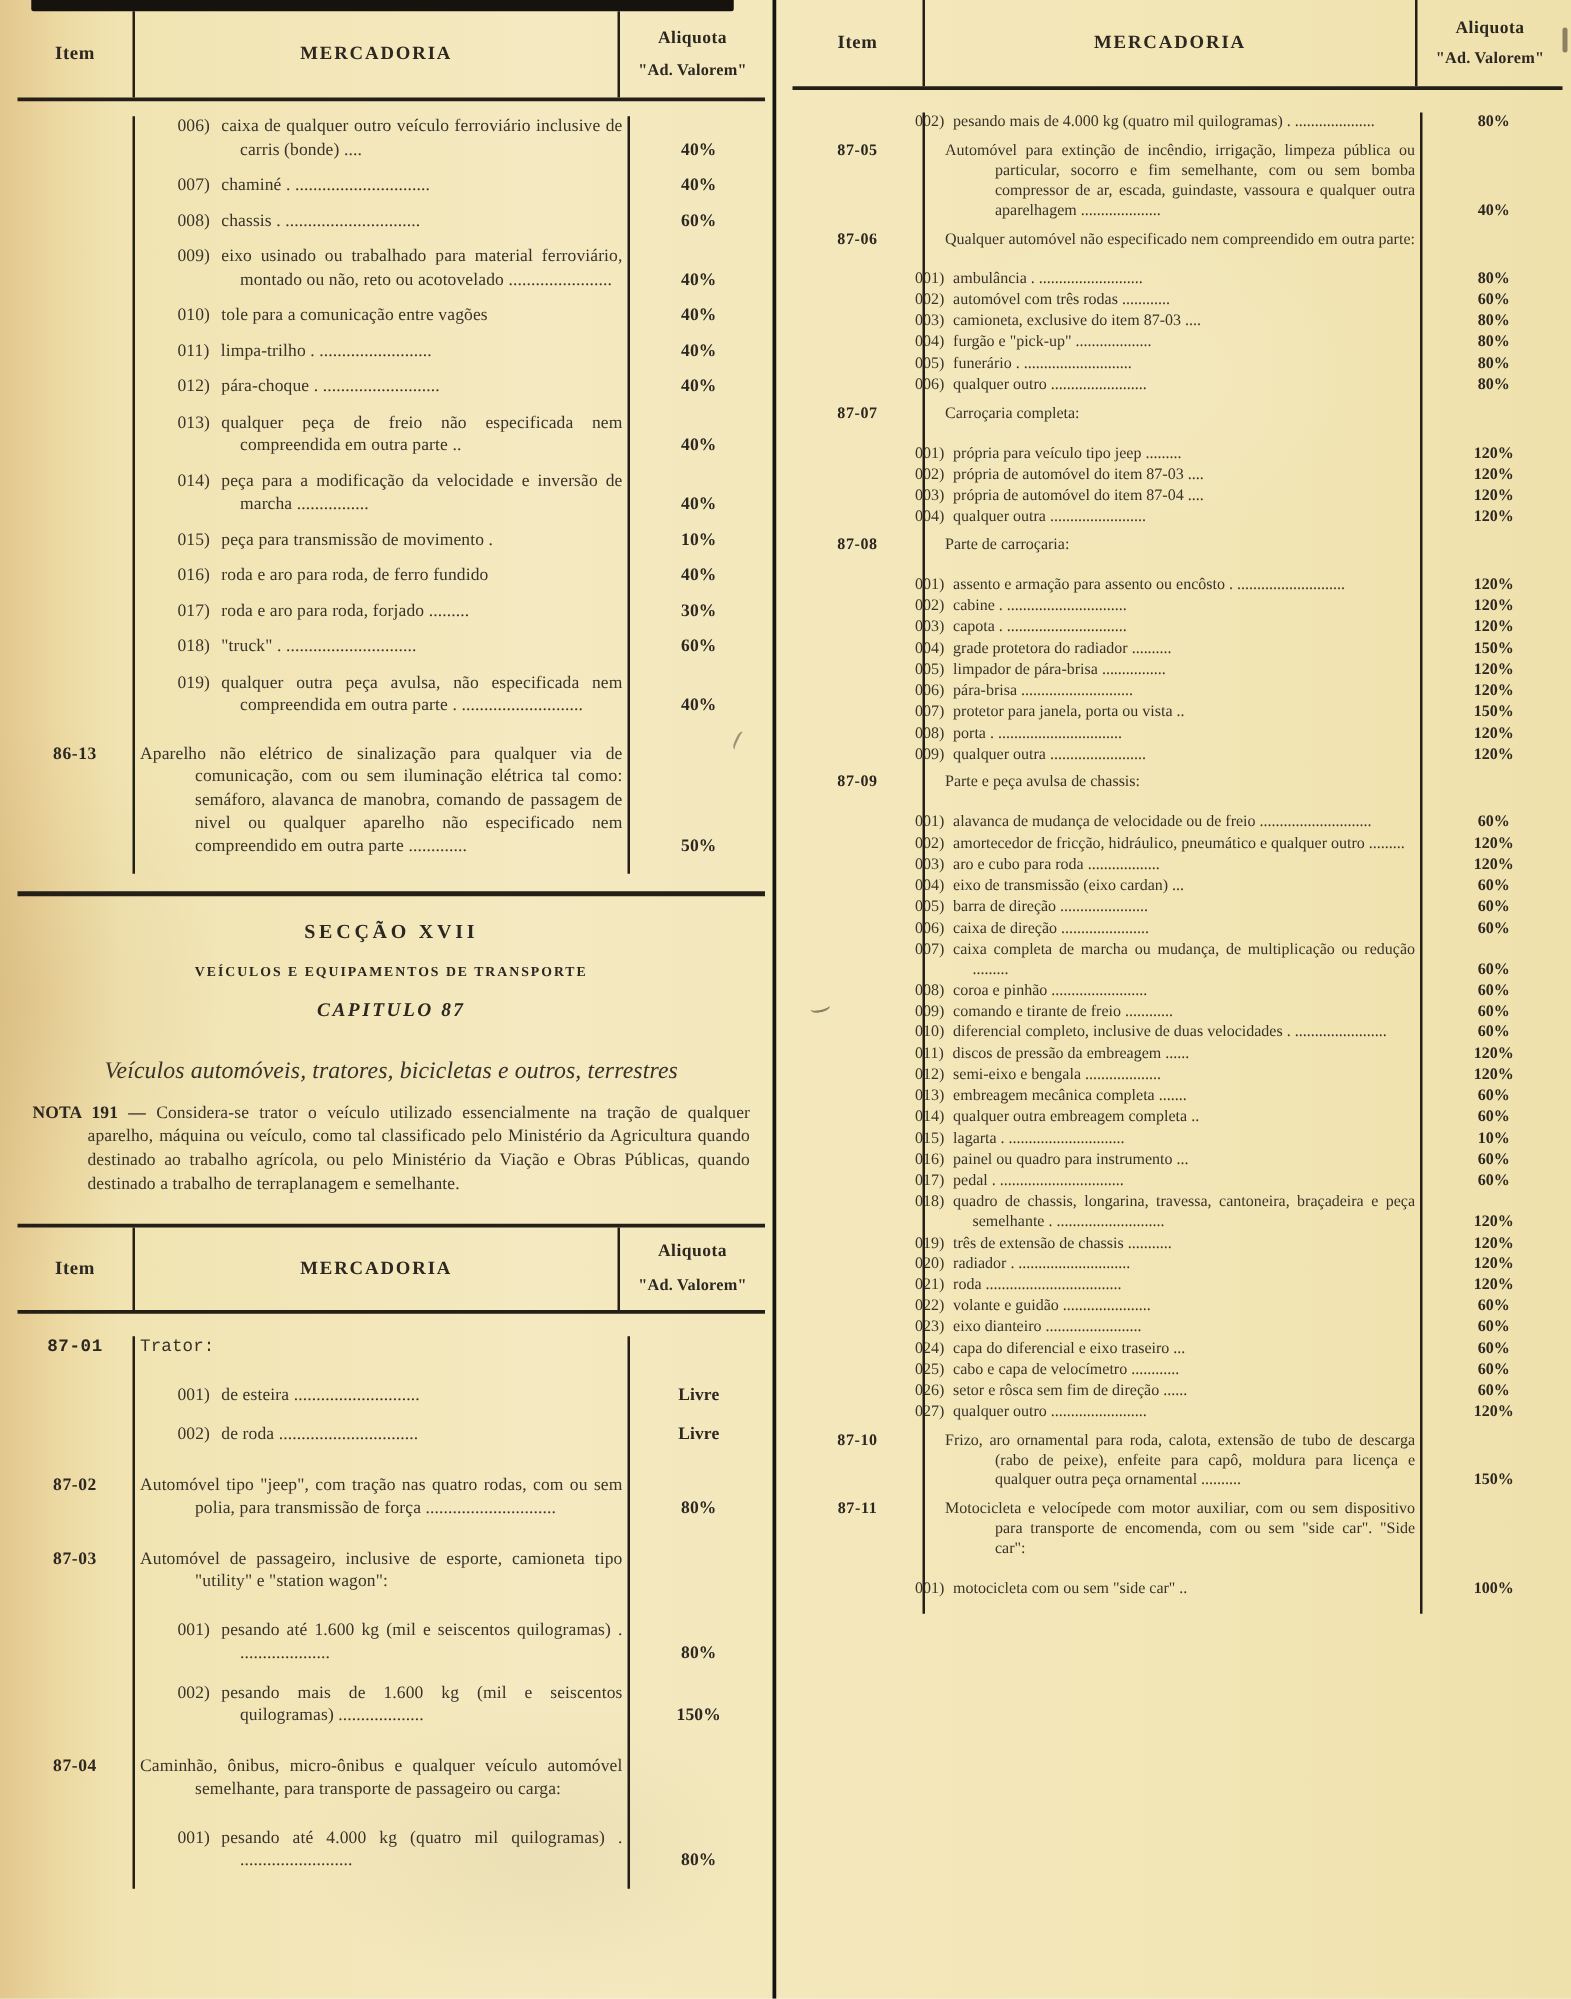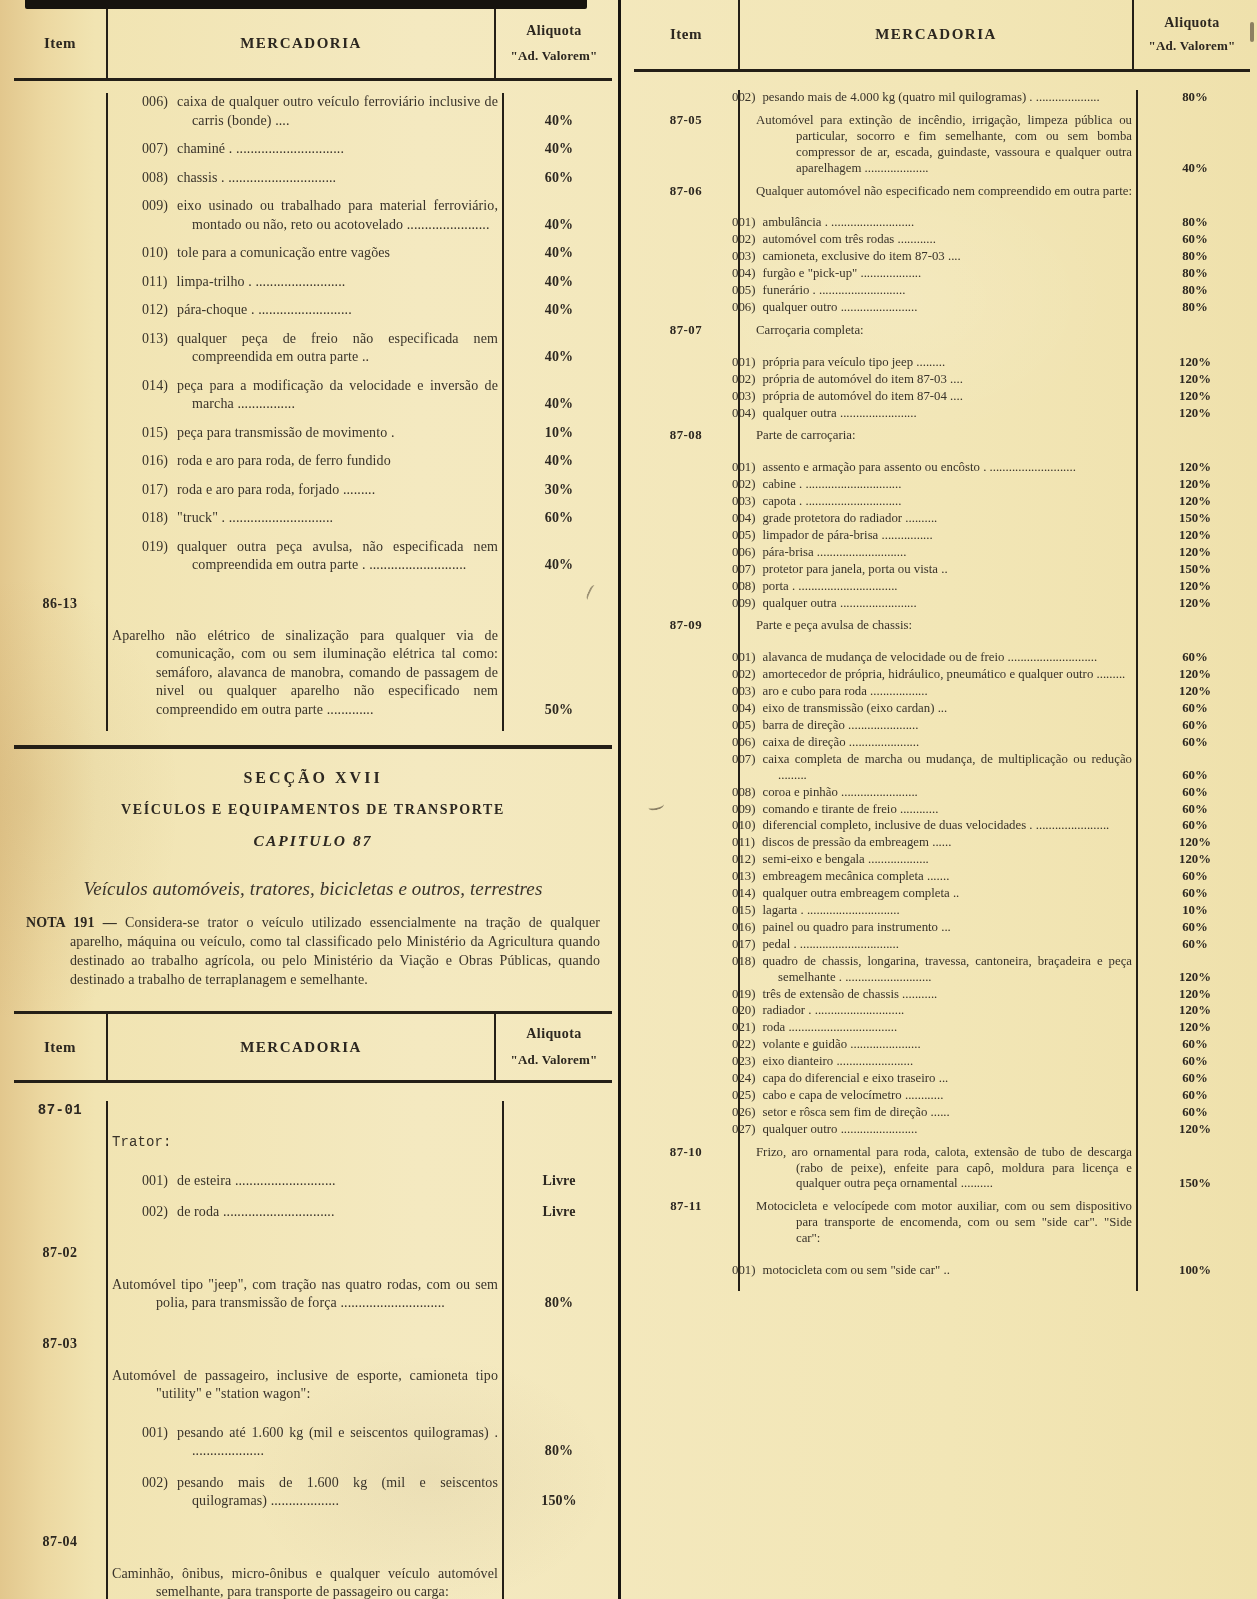--- a/index.html
+++ b/index.html
@@ -54,21 +54,21 @@
   .row{display:flex;}
   .cell-item{width:92px;align-self:flex-start;text-align:center;font-weight:bold;color:var(--ink-dark);letter-spacing:.5px;}
   #rightcol .cell-item{width:104px;}
   .desc{flex:1;padding:0 8px 0 6px;text-align:justify;}
   .cell-rate{width:106px;align-self:flex-end;text-align:center;font-weight:bold;color:var(--ink-dark);}
   #rightcol .cell-rate{width:110px;}
   .num{margin-right:9px;}
 
   
   #leftcol{font-size:14px;line-height:18.5px;letter-spacing:.1px;}
-  #leftcol .desc.main{padding-left:50px;text-indent:-44px;margin-top:32px;}
+  #leftcol .desc.main{padding-left:50px;text-indent:-44px;}
   #leftcol .desc.sub{padding-left:86px;text-indent:-50px;}
   #leftcol .tbody .row{margin-top:10px;}
   #leftcol .tbody .main-row{margin-top:20px;}
   #leftcol .tbody2 .row{margin-top:13px;}
   #leftcol .tbody2 .main-row{margin-top:22px;}
   #leftcol .tbody2 .main-row + .sub-row{margin-top:20px;}
   #leftcol .tbody > .row:first-child{margin-top:12px;}
   #leftcol .tbody2 > .row:first-child{margin-top:18px;font-family:Liberation Mono, monospace;}
 
   
@@ -78,21 +78,21 @@
   #rightcol .num{margin-right:7px;}
   #rightcol .tbody .row{margin-top:1px;}
   #rightcol .tbody .main-row{margin-top:7px;justify-content:flex-end;}
   #rightcol .tbody .main-row + .sub-row{margin-top:16px;}
   #rightcol .tbody > .row:first-child{margin-top:18px;}
 
   
   .heavy-rule{height:4px;background:var(--rule);margin:14px 0 0 0;}
   .sec-block{margin:20px 10px 22px 10px;text-align:center;}
   .sec-title{font-size:16px;font-weight:bold;letter-spacing:3px;color:var(--ink-dark);margin-bottom:13px;}
-  .sec-sub{font-size:14px;font-weight:bold;letter-spacing:1.6px;color:var(--ink-dark);margin-bottom:13px;}
+  .sec-sub{font-size:11px;font-weight:bold;letter-spacing:1.6px;color:var(--ink-dark);margin-bottom:13px;}
   .cap-title{font-size:15.5px;font-weight:bold;font-style:italic;letter-spacing:2px;color:var(--ink-dark);margin-bottom:29px;}
   .cap-sub{font-size:19px;font-style:italic;margin-bottom:15px;}
   .nota{text-align:justify;font-size:14px;line-height:19px;padding-left:44px;text-indent:-44px;margin:0 2px;}
   .nota-label{font-weight:bold;color:var(--ink-dark);}
 </style>
 </head>
 <body>
 
 <div class="topbar"></div>
 <div class="edge-tick"></div>
@@ -394,21 +394,21 @@
         <div class="desc main"><span>Parte e peça avulsa de chassis:</span></div>
         <div class="cell-rate"></div>
       </div>
       <div class="row sub-row">
         <div class="cell-item"></div>
         <div class="desc sub"><span class="num">001)</span><span>alavanca de mudança de velocidade ou de freio ............................</span></div>
         <div class="cell-rate">60%</div>
       </div>
       <div class="row sub-row">
         <div class="cell-item"></div>
-        <div class="desc sub"><span class="num">002)</span><span>amortecedor de própria, hidráulico, pneumático e qualquer outro .........</span></div>
+        <div class="desc sub"><span class="num">002)</span><span>amortecedor de fricção, hidráulico, pneumático e qualquer outro .........</span></div>
         <div class="cell-rate">120%</div>
       </div>
       <div class="row sub-row">
         <div class="cell-item"></div>
         <div class="desc sub"><span class="num">003)</span><span>aro e cubo para roda ..................</span></div>
         <div class="cell-rate">120%</div>
       </div>
       <div class="row sub-row">
         <div class="cell-item"></div>
         <div class="desc sub"><span class="num">004)</span><span>eixo de transmissão (eixo cardan) ...</span></div>

